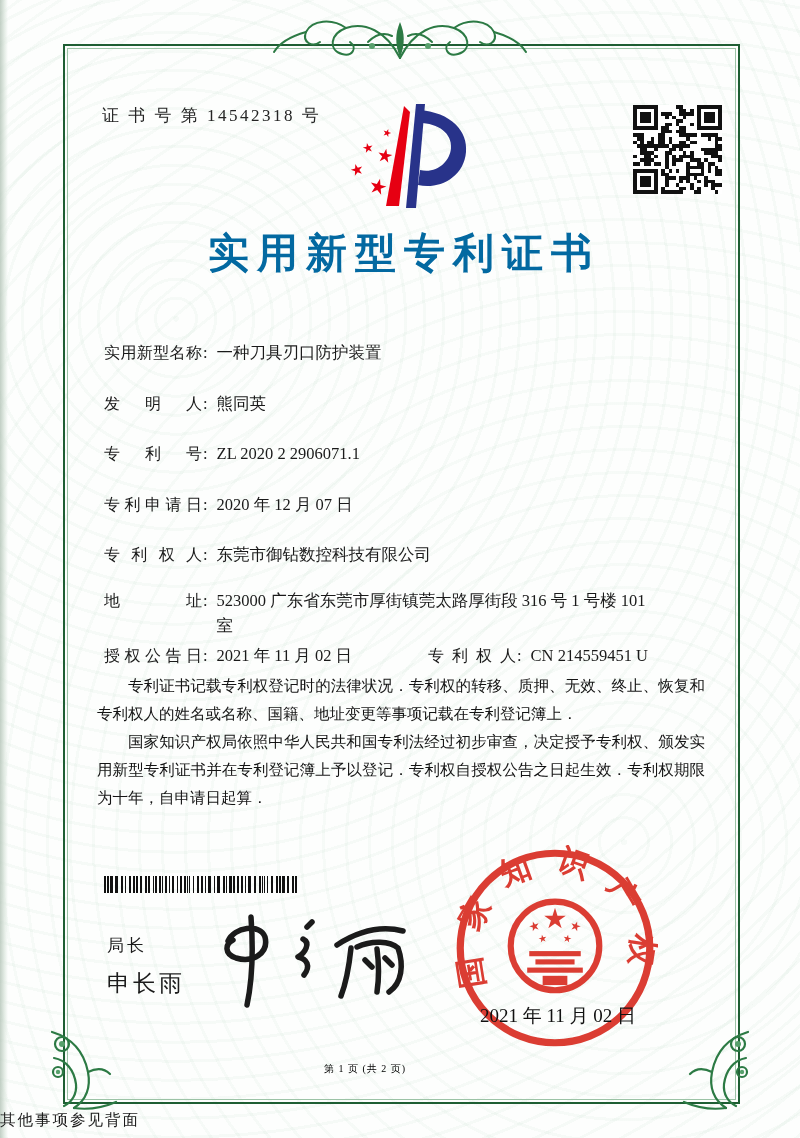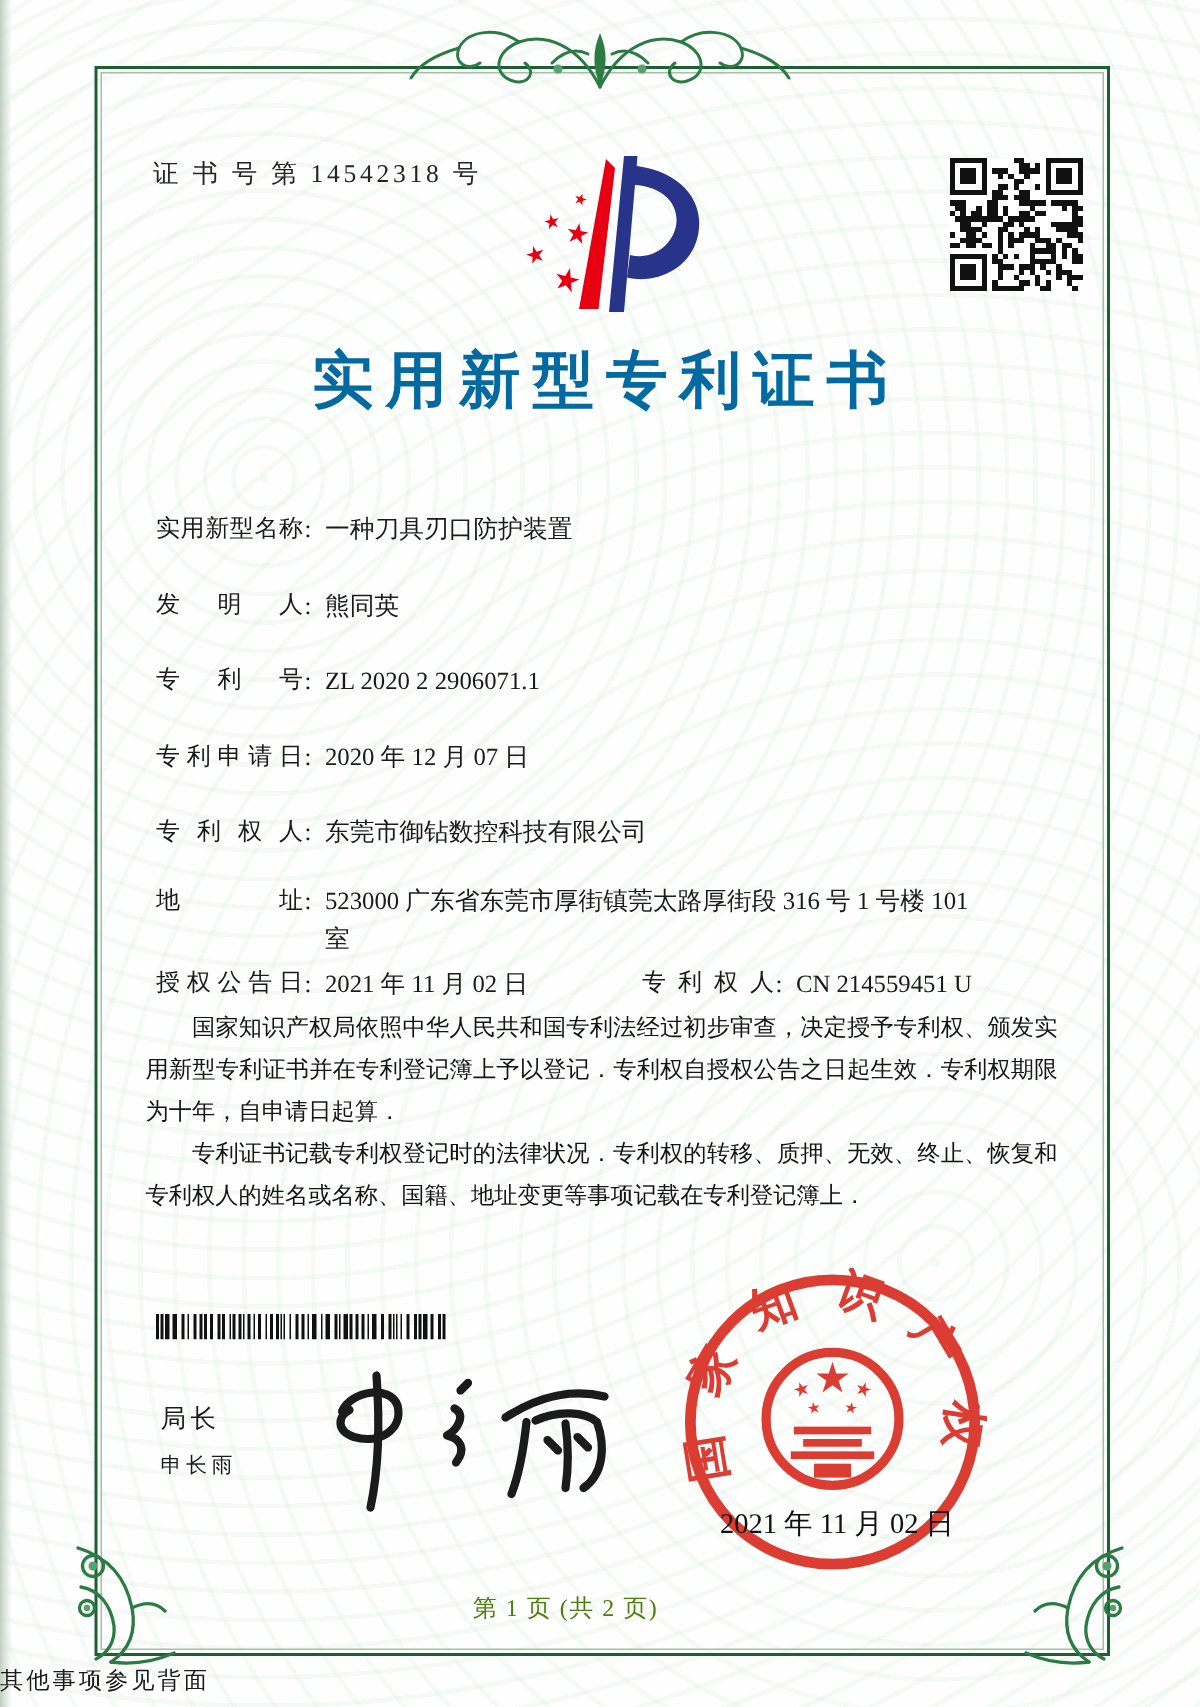--- a/index.html
+++ b/index.html
@@ -34,29 +34,29 @@
   .colon{display:inline-block;vertical-align:top;margin:0 9px 0 1px;}
   .val{display:inline-block;vertical-align:top;max-width:470px;}
   .val-address{width:432px;}
   .row-grant2{left:428px;}
   .row-grant2 .lbl{width:88px;}
   .intro{position:absolute;left:97px;top:672px;width:608px;font-size:15.5px;
     line-height:28px;text-align:justify;color:#141414;}
   .intro p{margin:0;text-indent:2em;}
   .barcode{position:absolute;left:104px;top:876px;width:196px;height:17px;}
   .director-title{position:absolute;left:107px;top:934px;font-size:17px;letter-spacing:3px;}
-  .director-name{position:absolute;left:107px;top:968px;font-size:14px;letter-spacing:3px;}
+  .director-name{position:absolute;left:107px;top:968px;font-size:23px;letter-spacing:3px;}
   .signature{position:absolute;left:210px;top:893px;width:210px;height:122px;}
   .seal{position:absolute;left:452px;top:845px;width:206px;height:206px;opacity:.94;}
   .seal-text{font-size:30px;font-weight:700;letter-spacing:21px;fill:#d93227;
     font-family:"Liberation Serif","DejaVu Serif",serif;}
   .seal-date{position:absolute;left:462px;top:1003px;width:192px;text-align:center;
     font-size:19px;color:#111;}
-  .page-indicator{position:absolute;left:12px;top:1062px;width:730px;text-align:center;
-    font-size:16px;letter-spacing:1px;color:#4d7c0f;}
+  .page-indicator{position:absolute;left:0;top:1062px;width:730px;text-align:center;
+    font-size:10px;letter-spacing:1px;color:#000000;}
   .back-note{position:absolute;left:0;top:1110px;width:760px;text-align:left;
     font-size:15.5px;letter-spacing:2px;color:#1a1a1a;font-family:Liberation Mono, monospace;}
 </style>
 </head>
 <body>
 
 <div class="page">
 
   <div class="scan-edge"></div>
   <div class="frame"></div>
@@ -144,22 +144,22 @@
     <span class="lbl">地址</span><span class="colon">:</span><span class="val val-address">523000 广东省东莞市厚街镇莞太路厚街段 316 号 1 号楼 101 室</span>
   </div>
   <div class="row" style="top:643px">
     <span class="lbl">授权公告日</span><span class="colon">:</span><span class="val">2021 年 11 月 02 日</span>
   </div>
   <div class="row row-grant2" style="top:643px">
     <span class="lbl">专利权人</span><span class="colon">:</span><span class="val">CN 214559451 U</span>
   </div>
 
   <div class="intro">
+    <p>专利证书记载专利权登记时的法律状况．专利权的转移、质押、无效、终止、恢复和专利权人的姓名或名称、国籍、地址变更等事项记载在专利登记簿上．</p>
     <p>国家知识产权局依照中华人民共和国专利法经过初步审查，决定授予专利权、颁发实用新型专利证书并在专利登记簿上予以登记．专利权自授权公告之日起生效．专利权期限为十年，自申请日起算．</p>
-    <p>专利证书记载专利权登记时的法律状况．专利权的转移、质押、无效、终止、恢复和专利权人的姓名或名称、国籍、地址变更等事项记载在专利登记簿上．</p>
   </div>
 
   <svg class="barcode" viewBox="0 0 196 17" preserveAspectRatio="none">
     <path id="barcode-bars" fill="#111" d="M0 0h2v17h-2zM3 0h2v17h-2zM6 0h3v17h-3zM11 0h3v17h-3zM17 0h2v17h-2zM21 0h1v17h-1zM25 0h2v17h-2zM29 0h2v17h-2zM32 0h2v17h-2zM36 0h2v17h-2zM41 0h2v17h-2zM44 0h2v17h-2zM49 0h1v17h-1zM51 0h2v17h-2zM55 0h2v17h-2zM58 0h1v17h-1zM61 0h2v17h-2zM65 0h1v17h-1zM68 0h2v17h-2zM73 0h1v17h-1zM76 0h2v17h-2zM80 0h2v17h-2zM83 0h1v17h-1zM85 0h1v17h-1zM89 0h1v17h-1zM93 0h2v17h-2zM97 0h2v17h-2zM101 0h1v17h-1zM104 0h3v17h-3zM110 0h1v17h-1zM113 0h3v17h-3zM119 0h2v17h-2zM122 0h1v17h-1zM125 0h3v17h-3zM129 0h2v17h-2zM133 0h2v17h-2zM137 0h2v17h-2zM141 0h1v17h-1zM144 0h3v17h-3zM150 0h2v17h-2zM155 0h2v17h-2zM158 0h1v17h-1zM160 0h1v17h-1zM163 0h1v17h-1zM167 0h2v17h-2zM172 0h2v17h-2zM175 0h2v17h-2zM178 0h3v17h-3zM183 0h2v17h-2zM188 0h2v17h-2zM191 0h2v17h-2z"></path>
   </svg>
 
   <div class="director-title">局长</div>
   <div class="director-name">申长雨</div>
 
   <svg class="signature" viewBox="0 0 210 122">

